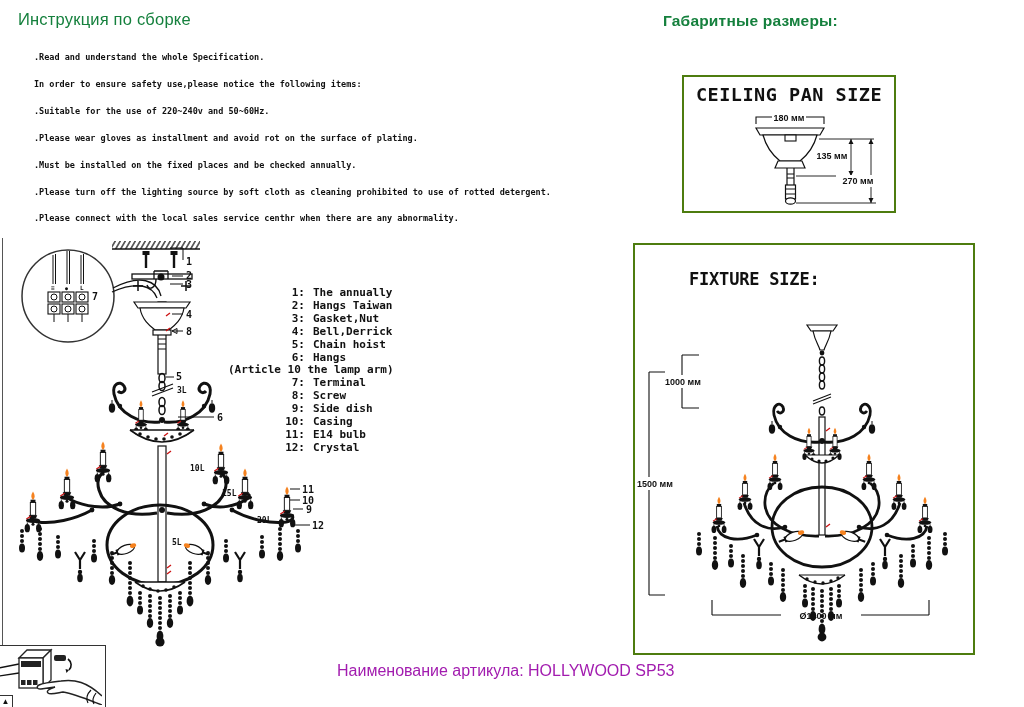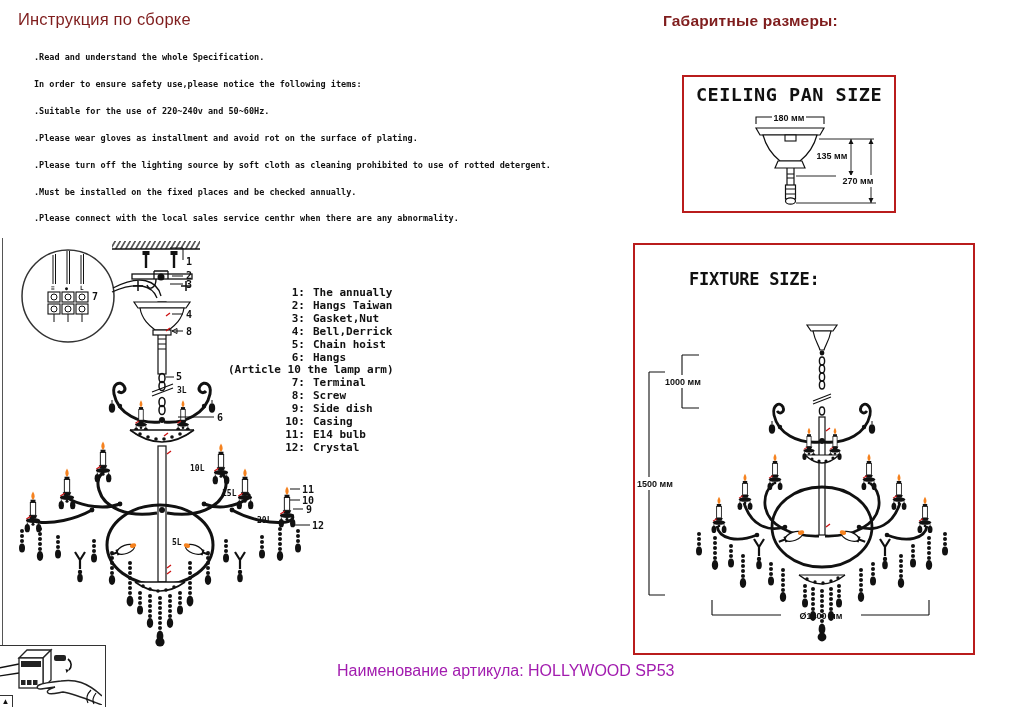--- a/index.html
+++ b/index.html
@@ -1,26 +1,26 @@
 <!DOCTYPE html>
 <html><head>
 <meta charset="utf-8">
 <style>
   html,body{margin:0;padding:0;background:#fff;}
   #page{position:relative;width:1024px;height:707px;background:#fff;overflow:hidden;
         font-family:"Liberation Sans",sans-serif;color:#1a1a1a;}
   .abs{position:absolute;}
-  .title{font-size:16.5px;letter-spacing:.2px;color:#7f1d1d;}
+  .title{font-size:16.5px;letter-spacing:.2px;color:#15803d;}
   .mono{font-family:"DejaVu Sans Mono",monospace;font-weight:bold;color:#111;}
   #safety{left:34px;top:44px;width:560px;font-size:8.5px;line-height:26.9px;white-space:nowrap;}
   #plist{left:228px;top:287px;font-size:11px;line-height:12.9px;white-space:nowrap;}
   #plist .row{display:flex;}
   #plist .num{display:inline-block;width:77px;text-align:right;}
   #plist .lab{margin-left:8px;}
-  .dimbox{border:2px solid #b91c1c;background:#fff;}
+  .dimbox{border:2px solid #4d7c0f;background:#fff;}
   #cpbox{left:682px;top:75px;width:210px;height:134px;}
   #fxbox{left:633px;top:243px;width:338px;height:408px;}
   #cptitle{left:0;top:7px;width:100%;text-align:center;font-size:18.5px;letter-spacing:.5px;}
   #fxtitle{left:54px;top:24px;font-size:17px;letter-spacing:-.2px;}
   #handbox{left:-2px;top:645px;width:106px;height:62px;border:1.5px solid #333;background:#fff;}
   #handbox .corner{position:absolute;left:0;bottom:0;width:13px;height:12px;
       border-top:1px solid #333;border-right:1px solid #333;font-size:8px;line-height:12px;
       text-align:center;color:#111;}
   #footer{left:337px;top:662px;font-size:16px;color:#a21caf;}
   #leftrule{left:2px;top:238px;width:1px;height:408px;background:#555;}
@@ -37,22 +37,22 @@
 <div id="page">
 
   <div class="abs title" style="left:18px;top:10px;">Инструкция по сборке</div>
   <div class="abs title" style="left:663px;top:12px;font-size:15.5px;font-weight:bold;">Габаритные размеры:</div>
 
   <div id="safety" class="abs mono">
     <div>.Read and understand the whole Specification.</div>
     <div>In order to ensure safety use,please notice the following items:</div>
     <div>.Suitable for the use of 220~240v and 50~60Hz.</div>
     <div>.Please wear gloves as installment and avoid rot on the surface of plating.</div>
+    <div>.Must be installed on the fixed places and be checked annually.</div>
     <div>.Please turn off the lighting source by soft cloth as cleaning prohibited to use of rotted detergent.</div>
-    <div>.Must be installed on the fixed places and be checked annually.</div>
     <div>.Please connect with the local sales service centhr when there are any abnormality.</div>
   </div>
 
   <div id="plist" class="abs mono">
     <div class="row">
         <span class="num">1:</span>
         <span class="lab">The annually</span>
       </div>
     <div class="row">
         <span class="num">2:</span>

